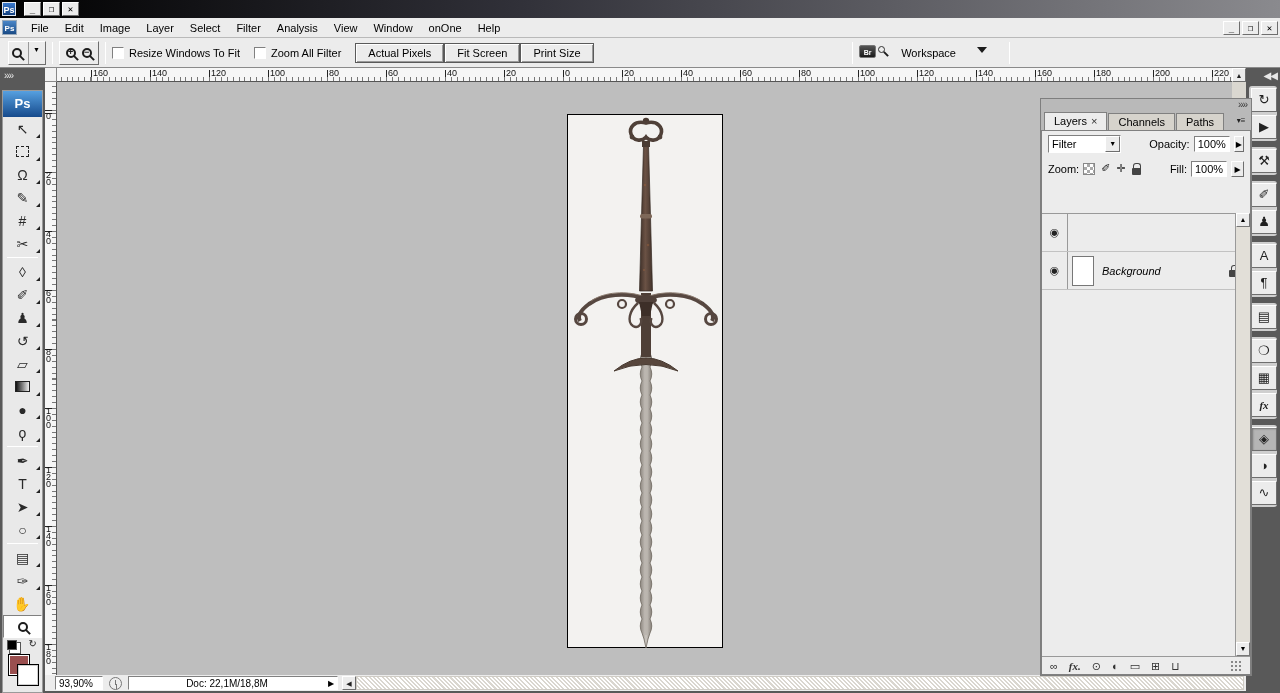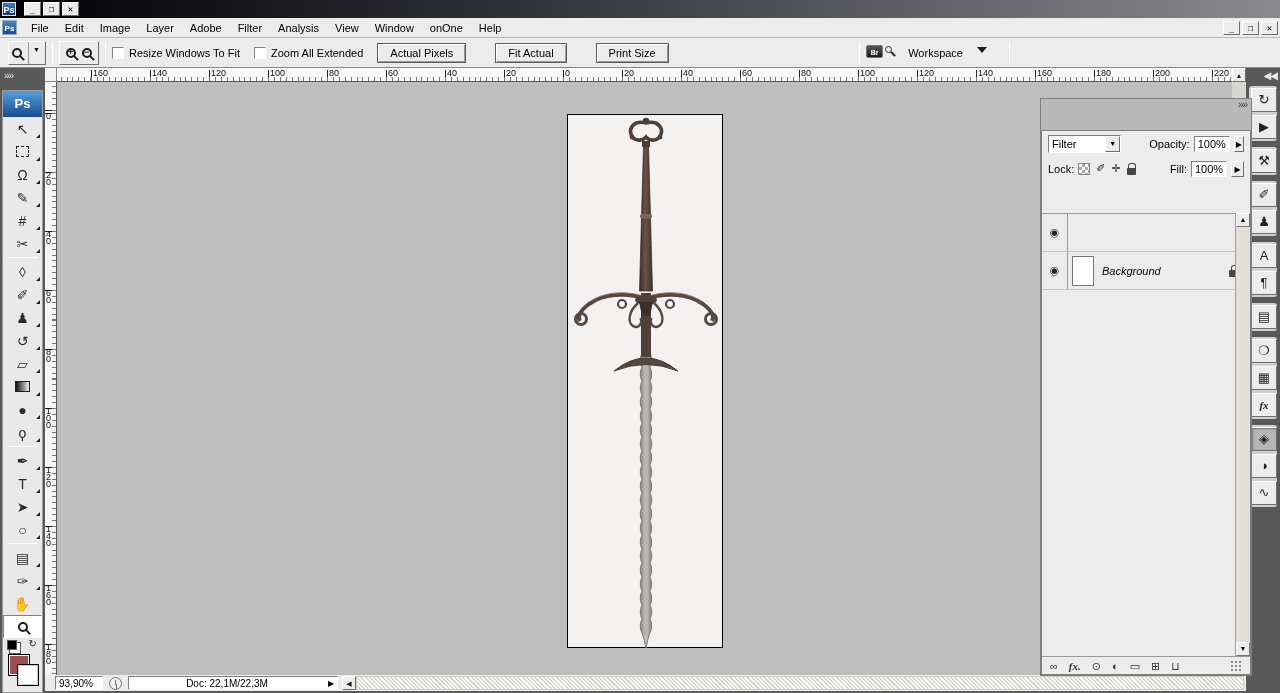--- a/index.html
+++ b/index.html
@@ -28,26 +28,26 @@
   #optionsbar { position:absolute; left:0; top:38px; width:1280px; height:30px; background:#ECECEC; border-bottom:1px solid #8A8A8A; display:flex; align-items:center; }
   .sep { width:1px; height:22px; background:#9a9a9a; border-right:1px solid #fff; margin:0 6px; }
   .mag { display:inline-block; width:10px; height:10px; border:2px solid #1c1c1c; border-radius:50%; position:relative; }
   .mag::after { content:""; position:absolute; width:6px; height:2px; background:#1c1c1c; transform:rotate(45deg); right:-5px; bottom:-3px; }
   .mag b { position:absolute; top:-3px; left:0px; font-size:9px; font-weight:bold; color:#1c1c1c; }
   #tool-preset { display:flex; align-items:center; margin-left:8px; height:24px; padding:0 3px; }
   #tool-preset .dd { margin-left:6px; border-left:1px solid #999; padding:4px 2px 0 4px; font-size:7px; height:100%; }
   #zoom-btns { display:flex; align-items:center; gap:6px; padding:2px 6px; height:24px; }
   .opt-check { display:flex; align-items:center; margin-right:14px; }
   .opt-check .box { width:12px; height:12px; margin-right:5px; }
-  .opt-btn { padding:2px 12px; margin-right:29px; height:20px; line-height:15px; }
+  .opt-btn { padding:2px 12px; margin-right:0; height:20px; line-height:15px; }
   #bridge-btn { width:26px; height:20px; position:relative; margin-right:16px; border:none; background:none; }
   #bridge-btn .br { position:absolute; left:0; top:2px; width:17px; height:13px; background:linear-gradient(#555,#1a1a1a); color:#fff; font-size:7px; font-weight:bold; text-align:center; line-height:13px; border-radius:2px; border:1px solid #777; }
   #bridge-btn .bm { position:absolute; right:0; top:0; }
   #bridge-btn .bm .mag{ width:7px;height:7px;border-width:1.5px; border-color:#333;}
-  #workspace { display:flex; align-items:flex-start; gap:14px; margin-right:16px; }
+  #workspace { display:flex; align-items:flex-start; gap:21px; margin-right:16px; }
   .tri-down { width:0; height:0; border-left:5px solid transparent; border-right:5px solid transparent; border-top:6px solid #1c1c1c; }
 
   
   #left-dock { position:absolute; left:0; top:68px; width:45px; bottom:0; background:#595959; }
   .dock-head { height:18px; color:#E8E8E8; font-size:10px; letter-spacing:-1px; padding:2px 4px; }
   #toolbox { position:absolute; left:2px; top:22px; width:41px; bottom:0; background:#E9E9E9; border:1px solid #9a9a9a; }
   #ps-logo { height:26px; background:linear-gradient(#56a0e0,#164a8c); color:#fff; font-weight:bold; font-size:13px; text-align:center; line-height:26px; }
   .tool { position:relative; height:23px; display:flex; align-items:center; justify-content:center; color:#2a2a2a; font-size:14px; cursor:default; }
   .tool.sel { background:#FFFFFF; border:1px solid; border-color:#808080 #fff #fff #808080; }
   .tool .fly { position:absolute; right:2px; bottom:2px; width:0; height:0; border-bottom:4px solid #222; border-left:4px solid transparent; }
@@ -153,21 +153,21 @@
   </div>
 </div>
 
 <div id="menubar">
   <div class="docicon">Ps</div>
   <div id="menu-items" style="display:flex;">
       <div class="menu-item">File</div>
       <div class="menu-item">Edit</div>
       <div class="menu-item">Image</div>
       <div class="menu-item">Layer</div>
-      <div class="menu-item">Adobe</div>
+      <div class="menu-item">Select</div>
       <div class="menu-item">Filter</div>
       <div class="menu-item">Analysis</div>
       <div class="menu-item">View</div>
       <div class="menu-item">Window</div>
       <div class="menu-item">onOne</div>
       <div class="menu-item">Help</div>
     </div>
   <div class="winctls">
     <div class="wctl raised">_</div>
     <div class="wctl raised">❐</div>
@@ -189,25 +189,25 @@
         <b>−</b>
       </span>
   </div>
   <div class="sep"></div>
   <label class="opt-check">
     <span class="box sunken"></span>
     <span>Resize Windows To Fit</span>
   </label>
   <label class="opt-check">
     <span class="box sunken"></span>
-    <span>Zoom All Extended</span>
+    <span>Zoom All Filter</span>
   </label>
   <div id="opt-buttons" style="display:flex;">
       <div class="opt-btn btn3d">Actual Pixels</div>
-      <div class="opt-btn btn3d">Fit Actual</div>
+      <div class="opt-btn btn3d">Fit Screen</div>
       <div class="opt-btn btn3d">Print Size</div>
     </div>
   <div style="flex:1"></div>
   <div class="sep"></div>
   <div id="bridge-btn">
     <span class="br">Br</span>
     <span class="bm"><span class="mag"></span></span>
   </div>
   <div id="workspace">
     <span>Workspace</span>
@@ -426,21 +426,21 @@
   </div>
 
   <div id="vscroll">
     <div class="arrow raised">▲</div>
   </div>
 
   <div id="statusbar">
     <div id="status-zoom" class="sunken">93,90%</div>
     <div id="status-clock"></div>
     <div id="status-doc" class="sunken">
-      <span class="txt">Doc: 22,1M/22,3M</span>
+      <span class="txt">Doc: 22,1M/18,8M</span>
       <span id="status-flyout">▶</span>
     </div>
     <div class="hscroll-arrow raised">◀</div>
     <div id="hscroll-track"></div>
   </div>
 </div>
 
 <div id="right-dock">
   <div class="dock-head">◀◀</div>
   <div id="dock-icons">
@@ -470,32 +470,38 @@
       <div class="dock-group">
         <div class="dock-btn raised pressed"><span>◈</span></div>
         <div class="dock-btn raised"><span>◑</span></div>
         <div class="dock-btn raised"><span>∿</span></div>
       </div>
     </div>
 </div>
 
 <div id="layers-panel">
   <div id="panel-dockhead">»»</div>
+  <div id="panel-tabs">
+    <div class="ptab active"><span>Layers</span><span class="x">×</span></div>
+      <div class="ptab"><span>Channels</span></div>
+      <div class="ptab"><span>Paths</span></div>
+      <div id="panel-menu-btn">▾≡</div>
+  </div>
   <div id="panel-body">
     <div class="panel-row">
       <div id="blend-select" class="sunken">
         <span class="val">Filter</span>
         <span class="ddbtn raised">▼</span>
       </div>
       <span class="lbl" style="margin-left:24px;">Opacity:</span>
       <span class="pct-field sunken">100%</span>
       <span class="spin-btn raised">▶</span>
     </div>
     <div class="panel-row">
-      <span class="lbl">Lock:</span>
+      <span class="lbl">Zoom:</span>
       <span class="lock-icons">
         <span class="checker"></span>
         <span class="mini-ic">✐</span>
         <span class="mini-ic">✛</span>
         <span class="padlock"></span>
       </span>
       <span style="flex:1"></span>
       <span class="lbl">Fill:</span>
       <span class="pct-field sunken">100%</span>
       <span class="spin-btn raised">▶</span>

